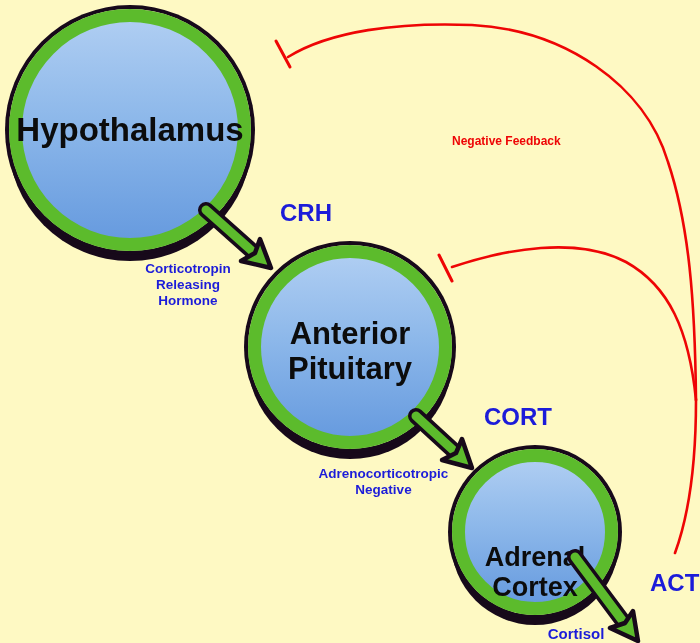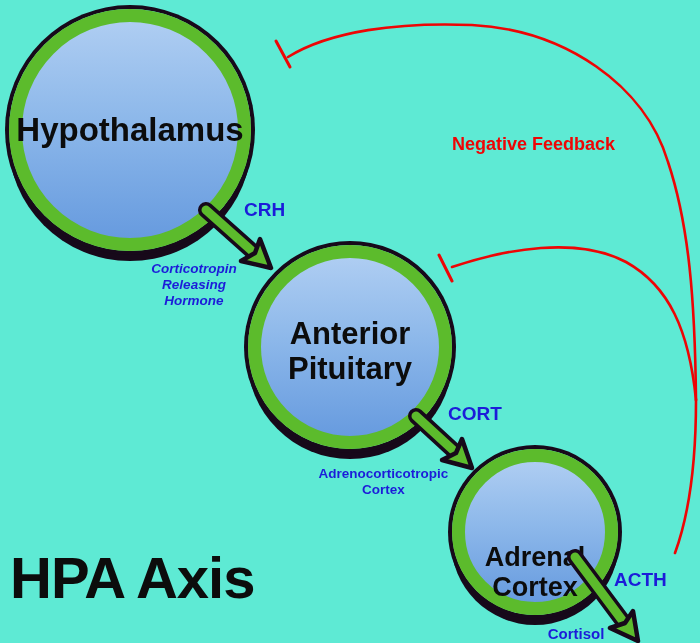--- a/index.html
+++ b/index.html
@@ -1,19 +1,19 @@
 <!DOCTYPE html>
 <html><head>
 <meta charset="utf-8">
 <style>
   html,body{margin:0;padding:0;}
   .stage{
     position:relative;
     width:700px;height:643px;
-    background:#5eead4;
+    background:#fef9c3;
     overflow:hidden;
     font-family:"Liberation Sans", sans-serif;
     font-weight:bold;
   }
   .circle{
     position:absolute;
     border-radius:50%;
     border:13px solid #5cbb2c;
     background:linear-gradient(to bottom,#aecdf2 0%,#8db8ea 45%,#679bdf 100%);
     box-shadow:0 0 0 4px #17091a, 0 9px 0 1px #17091a;
@@ -22,28 +22,28 @@
     color:#0c0c0c;
   }
   .circle .lbl{line-height:1.12;}
   #c-hypothalamus{left:9px;top:9px;width:216px;height:216px;font-size:33px;}
   #c-pituitary{left:248px;top:245px;width:178px;height:178px;font-size:31px;}
   #c-pituitary .lbl{width:150px;margin-top:10px;}
   #c-adrenal{left:452px;top:449px;width:140px;height:140px;font-size:27px;align-items:flex-end;}
   #c-adrenal .lbl{width:110px;}
   svg.overlay{position:absolute;left:0;top:0;}
   .hormone-abbr{
-    position:absolute;color:#1c1cd9;font-size:19px;white-space:nowrap;
+    position:absolute;color:#1c1cd9;font-size:24px;white-space:nowrap;margin-left:36px;
   }
   .hormone-full{
     position:absolute;color:#1c1cd9;font-size:13.5px;line-height:16px;
     text-align:center;
   }
   .feedback-label{
-    position:absolute;left:452px;top:134px;color:#ee0505;font-size:18px;white-space:nowrap;
+    position:absolute;left:452px;top:134px;color:#ee0505;font-size:12px;white-space:nowrap;
   }
   .diagram-title{
     position:absolute;left:10px;top:544px;color:#0c0c0c;font-size:58px;
     letter-spacing:-1px;white-space:nowrap;
   }
 </style>
 </head>
 <body>
 
 <div class="stage">
@@ -85,21 +85,20 @@
       <path d="M 575 557 L 622 620" stroke="#17091a" stroke-width="16" stroke-linecap="round" fill="none"></path>
       <path d="M 575 557 L 622 620" stroke="#5cbb2c" stroke-width="9" stroke-linecap="round" fill="none"></path>
       <polygon points="638,641 610,628 625,623 633,611" fill="#5cbb2c" stroke="#17091a" stroke-width="4.5" stroke-linejoin="round"></polygon>
     </g>
   </svg>
 
   <div class="hormone-abbr" style="left:244px;top:199px;">CRH</div>
   <div class="hormone-abbr" style="left:448px;top:403px;">CORT</div>
   <div class="hormone-abbr" style="left:614px;top:569px;">ACTH</div>
 
-  <div class="hormone-full" style="left:138px;top:261px;width:112px;font-style:italic;">Corticotropin Releasing Hormone</div>
-  <div class="hormone-full" style="left:306px;top:466px;width:155px;">Adrenocorticotropic Cortex</div>
+  <div class="hormone-full" style="left:132px;top:261px;width:112px;">Corticotropin Releasing Hormone</div>
+  <div class="hormone-full" style="left:306px;top:466px;width:155px;">Adrenocorticotropic Negative</div>
   <div class="hormone-full" style="left:544px;top:626px;width:64px;font-size:15px;text-align:center;">Cortisol</div>
 
   <div class="feedback-label">Negative Feedback</div>
 
-  <div class="diagram-title">HPA Axis</div>
 
 </div>
 
 </body></html>

